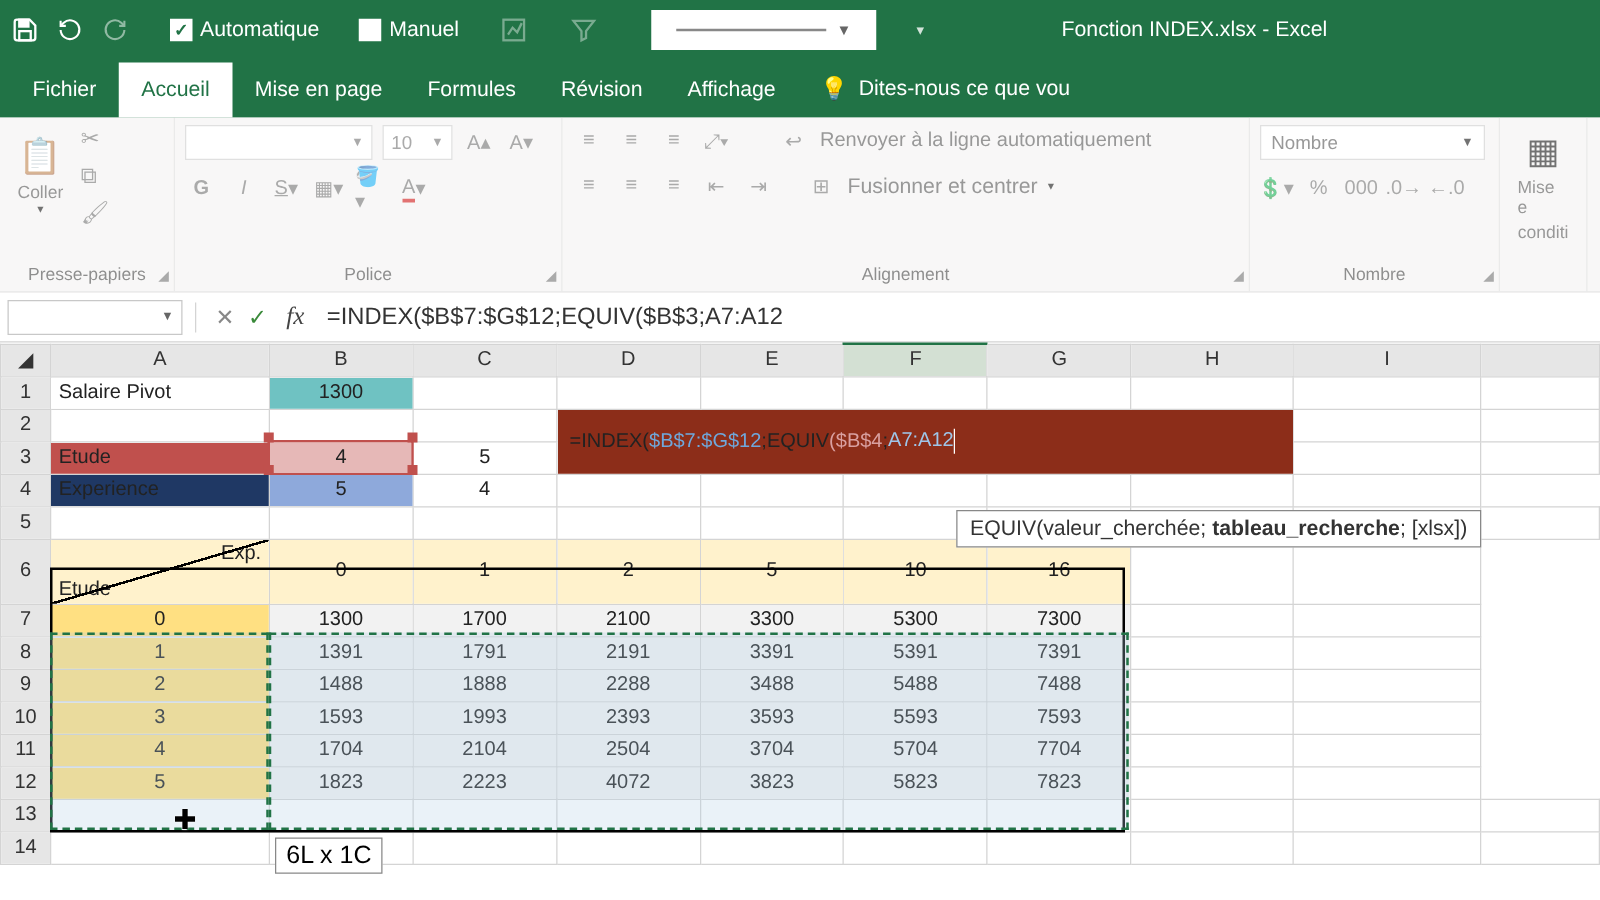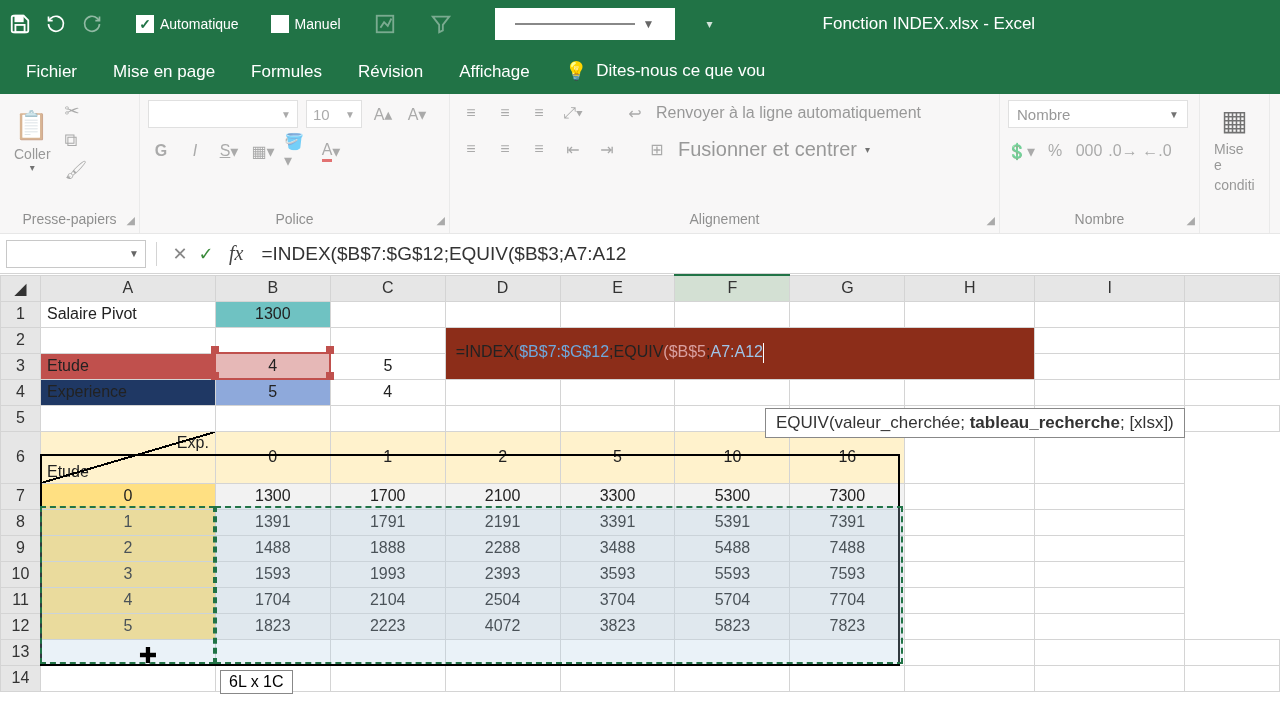--- a/index.html
+++ b/index.html
@@ -4,21 +4,21 @@
 <style>
 * { margin: 0; padding: 0; box-sizing: border-box; font-family: 'Segoe UI', Arial, sans-serif; }
 body { background: #fff; width: 1280px; height: 720px; overflow: hidden; user-select: none; }
 
 
 .titlebar { background: #217346; height: 48px; display: flex; align-items: center; padding: 0 8px; color: #fff; }
 .titlebar .qat { display: flex; align-items: center; gap: 12px; }
 .titlebar .icon { width: 24px; height: 24px; display: inline-flex; align-items: center; justify-content: center; }
 .titlebar .check { display: flex; align-items: center; gap: 6px; margin-left: 20px; }
 .titlebar .checkbox { width: 18px; height: 18px; background: #fff; display: inline-flex; align-items: center; justify-content: center; color: #217346; font-weight: bold; font-size: 14px; }
-.titlebar .check-label { font-size: 14px; }
+.titlebar .check-label { font-size: 17px; }
 .titlebar .dim-icon { opacity: 0.4; margin-left: 20px; }
 .titlebar .search-box { background: #fff; width: 180px; height: 32px; margin-left: 30px; display: flex; align-items: center; justify-content: center; color: #666; }
 .titlebar .search-line { width: 120px; border-top: 2px solid #888; }
 .titlebar .search-arrow { margin-left: 8px; font-size: 12px; color: #666; }
 .titlebar .qat-dd { margin-left: 20px; font-size: 12px; opacity: 0.8; }
 .titlebar .title { margin-left: 110px; font-size: 17px; white-space: nowrap; }
 
 
 .ribbon-tabs { background: #217346; height: 46px; display: flex; align-items: flex-end; padding: 0 8px; }
 .ribbon-tabs .tab { padding: 12px 18px; color: #fff; font-size: 17px; cursor: pointer; }
@@ -81,21 +81,21 @@
 
 .formula-cell { background: #8c2d19; color: #fff; text-align: left !important; padding-left: 10px; font-size: 18px; position: relative; }
 .ref1 { color: #6fa8dc; }
 .ref2 { color: #d9a0a0; }
 .ref3 { color: #9fc5e8; margin-top: 23px; }
 .cursor-blink { display: inline-block; width: 1px; height: 20px; background: #fff; vertical-align: middle; }
 
 .tooltip { position: absolute; background: #fff; border: 1px solid #888; padding: 4px 10px; font-size: 17px; color: #333; z-index: 10; white-space: nowrap; }
 .tooltip .bold { font-weight: bold; }
 
-.seltip { position: absolute; background: #fff; border: 1px solid #888; padding: 2px 8px; font-size: 16px; z-index: 10; }
+.seltip { position: absolute; background: #fff; border: 1px solid #888; padding: 2px 8px; font-size: 20px; z-index: 10; }
 
 
 .marq { position: absolute; border: 2px dashed #217346; pointer-events: none; z-index: 5; background: rgba(180, 210, 230, 0.28); }
 .table-border { position: absolute; border: 2px solid #000; pointer-events: none; z-index: 4; }
 .b3-handle { position: absolute; width: 8px; height: 8px; background: #c0504d; z-index: 6; }
 
 .cursor-cross { position: absolute; z-index: 20; font-size: 22px; color: #000; text-shadow: 0 0 2px #fff; transform: translate(-50%, -50%); }
 </style>
 </head>
 <body>
@@ -144,20 +144,21 @@
       <div class="search-line"></div>
         <span class="search-arrow">▼</span>
     </div>
     <span class="qat-dd">▾</span>
   </div>
   <div class="title">Fonction INDEX.xlsx - Excel</div>
 </div>
 
 <div class="ribbon-tabs">
   <div class="tab">Fichier</div>
+  <div class="tab active">Accueil</div>
   <div class="tab">Mise en page</div>
   <div class="tab">Formules</div>
   <div class="tab">Révision</div>
   <div class="tab">Affichage</div>
   <div class="tell-me">
     <span class="bulb">💡</span>
     <span>Dites-nous ce que vou</span>
   </div>
 </div>
 
@@ -221,21 +222,21 @@
         <span style="font-size:16px;color:#444">Renvoyer à la ligne automatiquement</span>
       </div>
       <div class="row" style="margin-top:10px">
         <span class="btn-ic">≡</span>
         <span class="btn-ic">≡</span>
         <span class="btn-ic">≡</span>
         <span class="btn-ic">⇤</span>
         <span class="btn-ic">⇥</span>
         <span style="width:8px"></span>
         <span class="btn-ic">⊞</span>
-        <span style="font-size:20px;color:#444">Fusionner et centrer</span>
+        <span style="font-size:17px;color:#444">Fusionner et centrer</span>
         <span style="font-size:10px">▾</span>
       </div>
     </div>
     <div class="group-label">Alignement</div>
     <span class="group-launcher">◢</span>
   </div>
 
   <div class="group" style="width:200px">
     <div>
       <div class="row">
@@ -317,21 +318,21 @@
           <td></td>
     <td></td>
           <td></td>
   </tr>
   <tr>
     <th class="row-hdr">2</th>
     <td></td>
           <td></td>
     <td></td>
     <td colspan="5" rowspan="2" class="formula-cell">
-      <span>=INDEX(</span><span class="ref1">$B$7:$G$12</span><span>;EQUIV</span><span class="ref2">($B$5</span><span>;</span><span class="ref3">A7:A12</span><span class="cursor-blink"></span>
+      <span>=INDEX(</span><span class="ref1">$B$7:$G$12</span><span>;EQUIV</span><span class="ref2">($B$4</span><span>;</span><span class="ref3">A7:A12</span><span class="cursor-blink"></span>
     </td>
     <td></td>
           <td></td>
   </tr>
   <tr>
     <th class="row-hdr">3</th>
     <td class="cell-left c-etude-label">Etude</td>
     <td class="c-etude-val">4</td>
     <td>5</td>
     <td></td>

